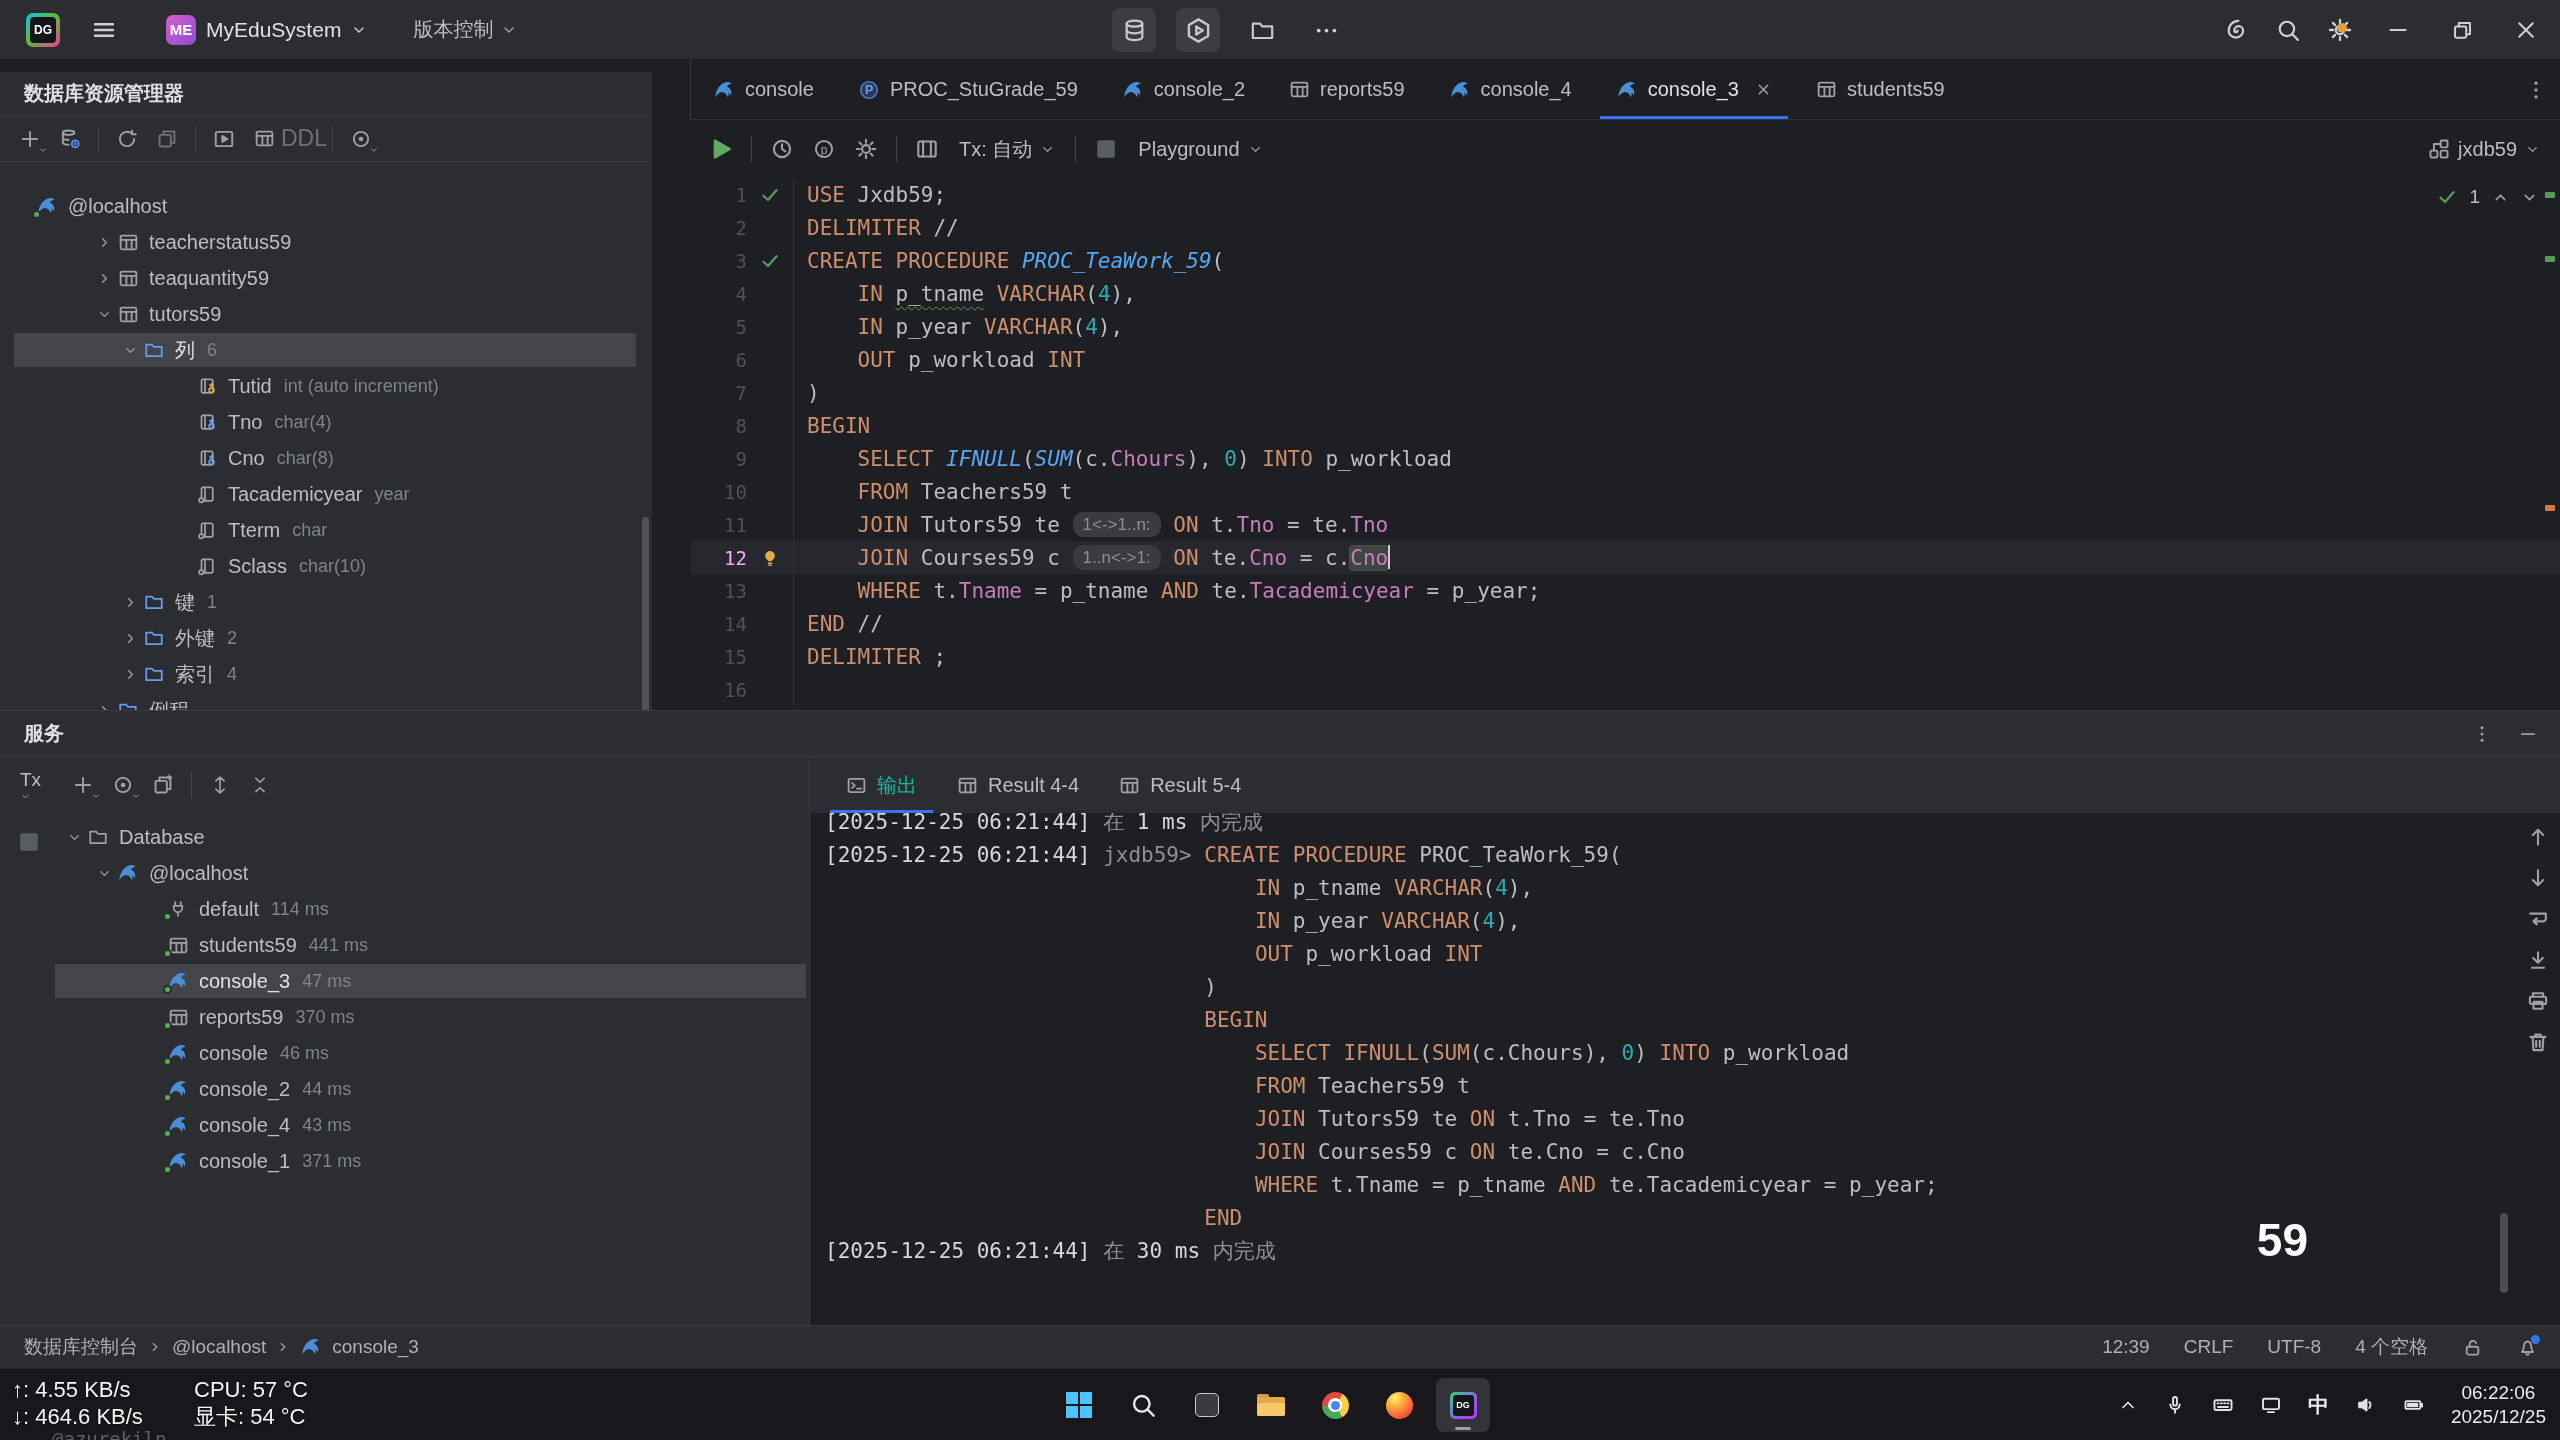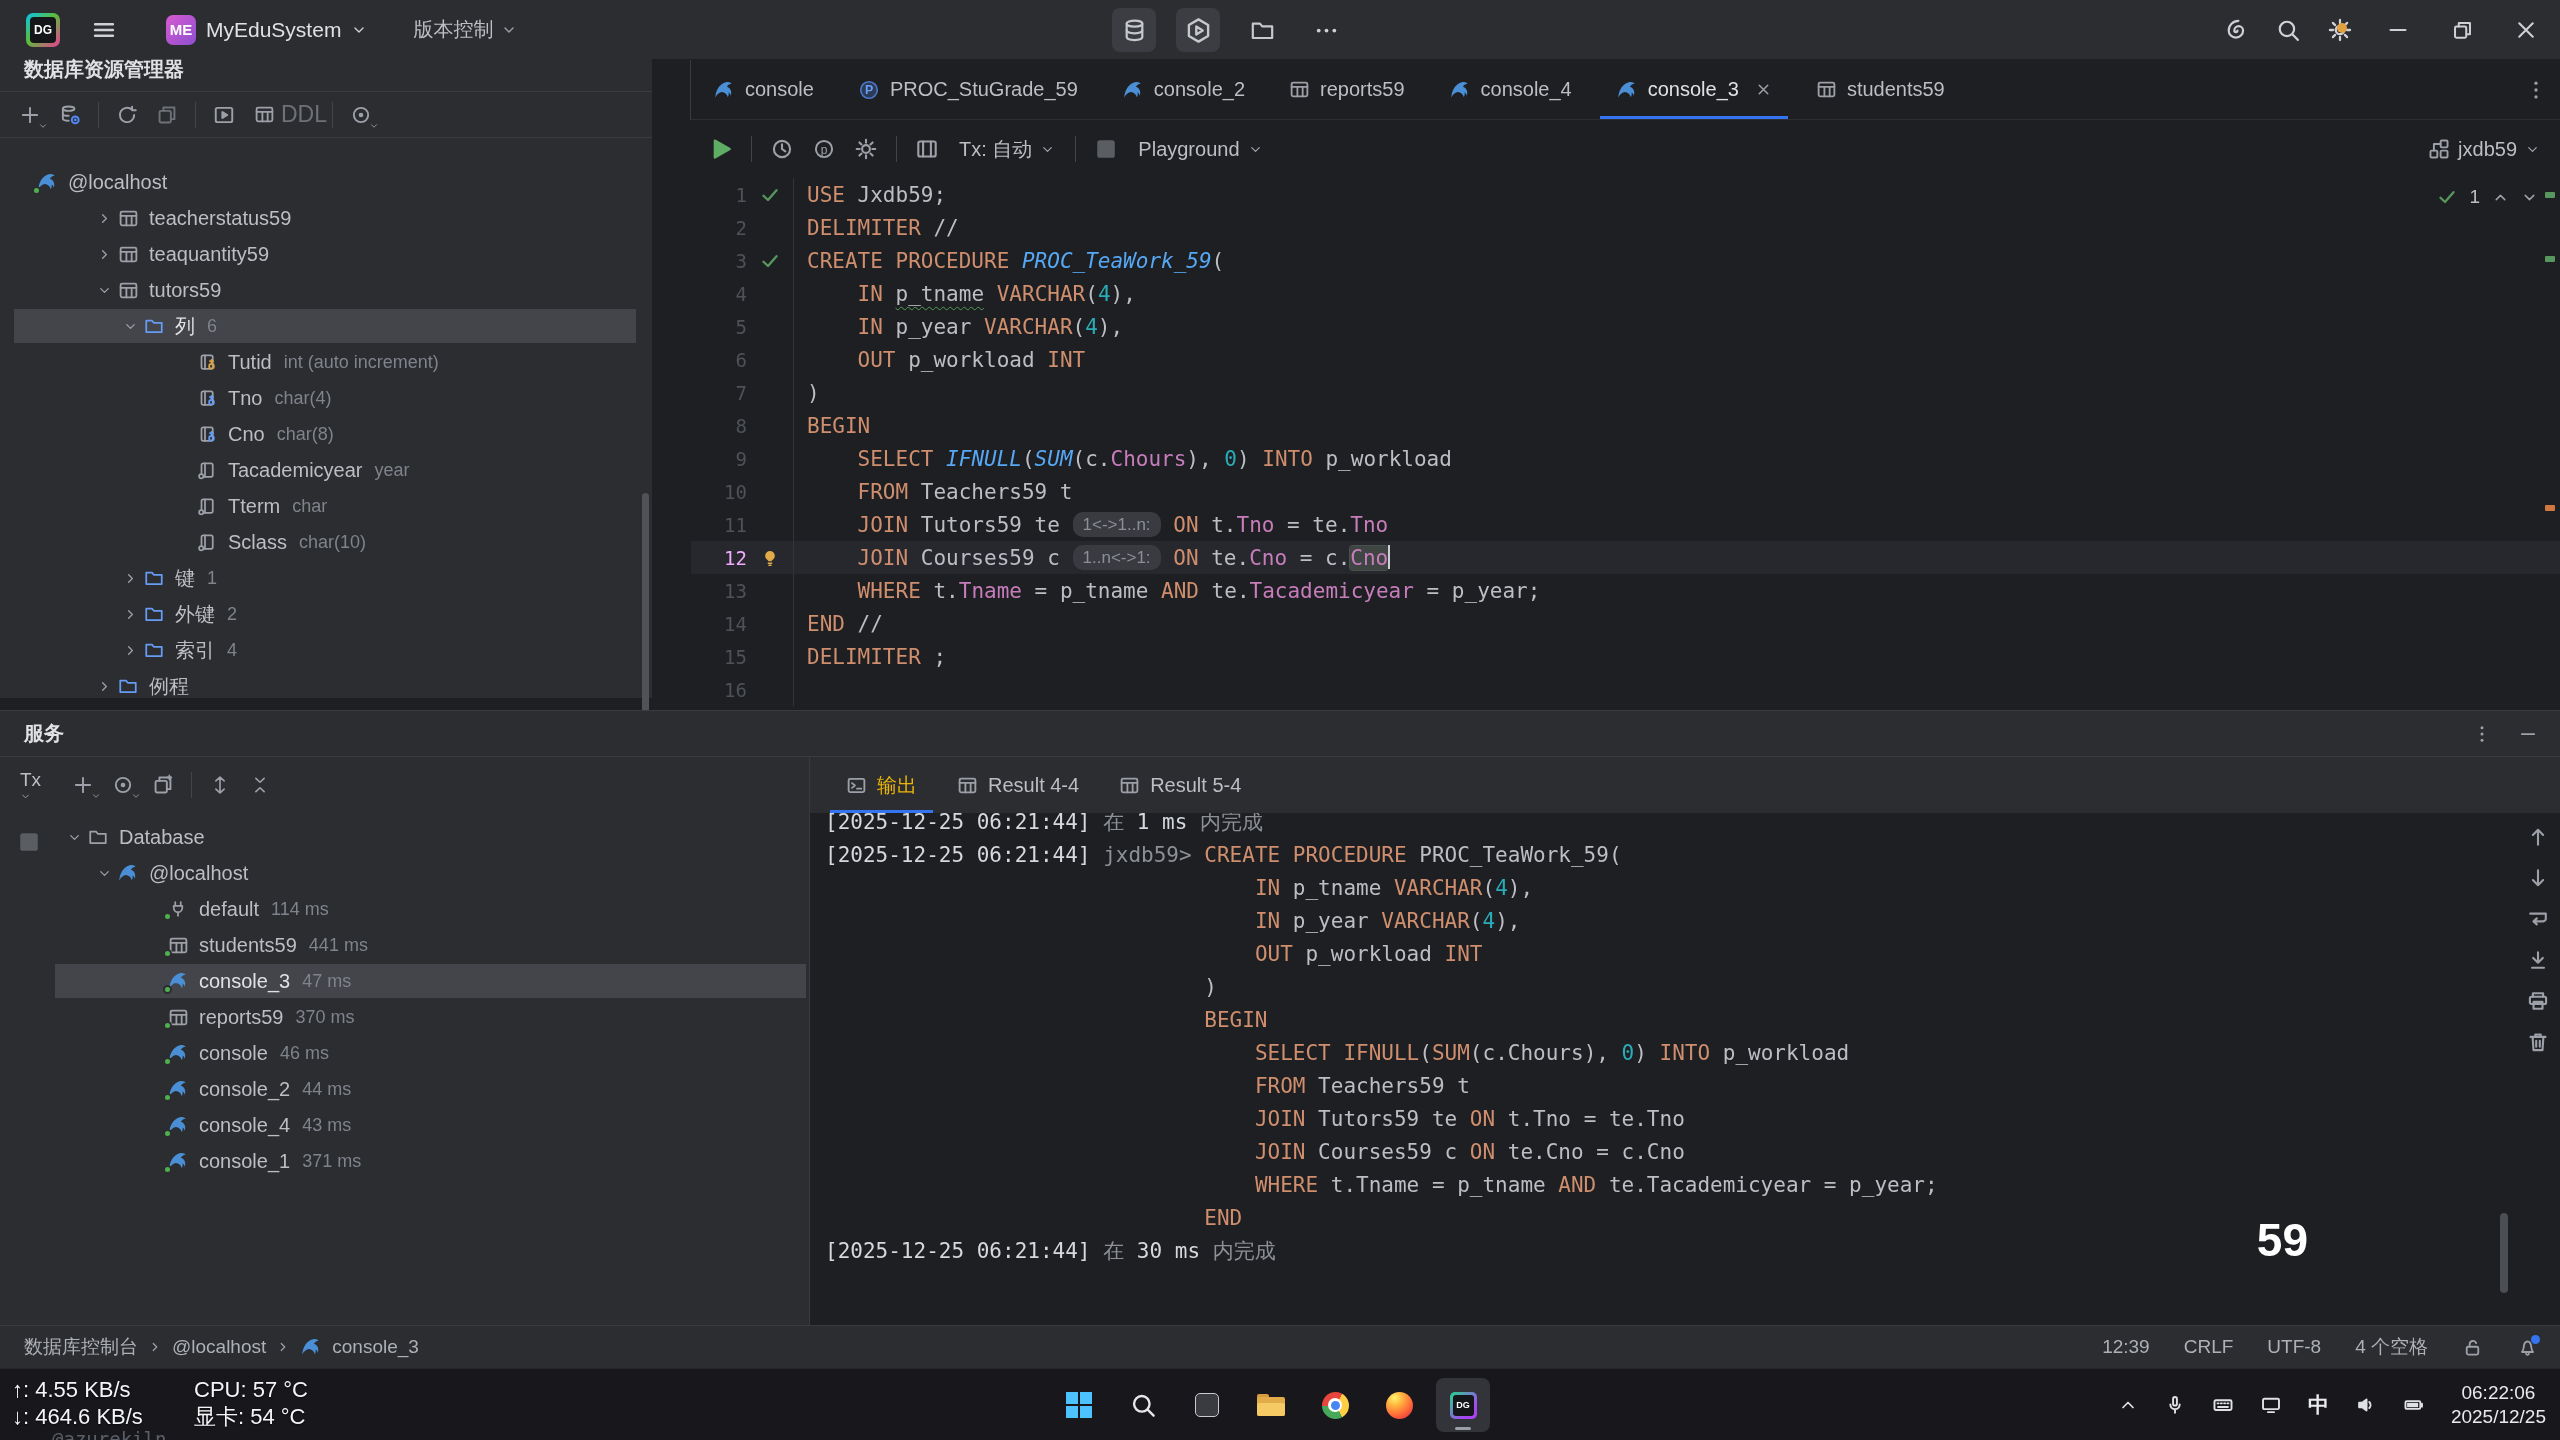--- a/index.html
+++ b/index.html
@@ -19,21 +19,21 @@
   #me-badge { width:30px; height:30px; border-radius:7px; background:linear-gradient(135deg,#d85ad1,#8d4fd0);
     color:#fff; font-weight:bold; font-size:15px; display:flex; align-items:center; justify-content:center; }
   .tb-text { font-size:21px; color:#dfe1e5; }
   #titlebar-center { position:absolute; left:1112px; top:8px; display:flex; gap:20px; align-items:center; }
   #titlebar-right { position:absolute; right:6px; top:0; height:60px; display:flex; align-items:center; gap:8px; }
   .win-ctl { width:56px; height:56px; display:flex; align-items:center; justify-content:center; }
   .gear-wrap { position:relative; }
   .gear-dot { position:absolute; right:6px; top:6px; width:10px; height:10px; border-radius:50%; background:#e0a13f; }
 
   
-  #explorer { position:absolute; left:0; top:48px; width:652px; height:650px; background:#2b2d30; }
+  #explorer { position:absolute; left:0; top:72px; width:652px; height:650px; background:#2b2d30; }
   #explorer-header { height:44px; display:flex; align-items:center; padding-left:24px;
     font-size:20px; font-weight:600; color:#dfe1e5; border-bottom:1px solid #393b40; }
   #explorer-toolbar { height:46px; display:flex; align-items:center; padding-left:12px; gap:4px; border-bottom:1px solid #393b40; }
   .ico-cell { width:36px; height:36px; display:flex; align-items:center; justify-content:center; border-radius:6px; position:relative; }
   .vsep { width:1px; height:26px; background:#43454a; margin:0 6px; }
   .ddl-txt { font-size:23px; color:#6e7177; padding:0 6px; }
   .mini-caret { position:absolute; right:0px; bottom:2px; }
   #explorer-tree { position:absolute; left:0; top:91px; right:0; bottom:0; overflow:hidden; padding-top:25px; }
   .trow { height:36px; display:flex; align-items:center; position:relative; font-size:20px; }
   .trow .sel-bg { position:absolute; left:14px; right:16px; top:1px; bottom:1px; background:#43454a; border-radius:0px; }
@@ -91,21 +91,21 @@
   #svc-stop { position:absolute; left:16px; top:118px; }
   #svc-tree { position:absolute; left:0; top:108px; width:808px; bottom:0; overflow:hidden; }
   #svc-tree .trow { font-size:20px; }
   #svc-tree .sel-bg { left:55px; right:2px; }
   .tx-label { font-size:19px; color:#bcbec4; padding:0 6px; position:relative; }
 
   
   #output-tabs { position:absolute; left:809px; top:46px; right:0; height:56px; display:flex; align-items:stretch;
     padding-left:16px; border-left:1px solid #393b40; }
   .otab { display:flex; align-items:center; gap:10px; padding:0 20px; font-size:20px; color:#bcbec4; position:relative; }
-  .otab.active { color:#eab308; }
+  .otab.active { color:#14b8a6; }
   .otab.active::after { content:""; position:absolute; left:4px; right:4px; bottom:0; height:3px; background:#3574f0; }
   #console { position:absolute; left:809px; top:102px; right:0; bottom:0; background:#1e1f22;
     border-left:1px solid #393b40; overflow:hidden; padding-left:15px; }
   .logline { white-space:pre; font:21px "DejaVu Sans Mono",monospace; height:33px; line-height:33px; color:#bcbec4; }
   #watermark59 { position:absolute; right:252px; top:400px; font-size:46px; font-weight:bold; color:#ffffff;
     font-family:"Liberation Sans",sans-serif; }
   #console-scroll { position:absolute; right:52px; top:400px; width:8px; height:80px; background:#4b4e53; border-radius:4px; }
   #out-rail { position:absolute; right:0; top:102px; width:44px; bottom:0; display:flex; flex-direction:column;
     align-items:center; padding-top:12px; gap:17px; }
 

